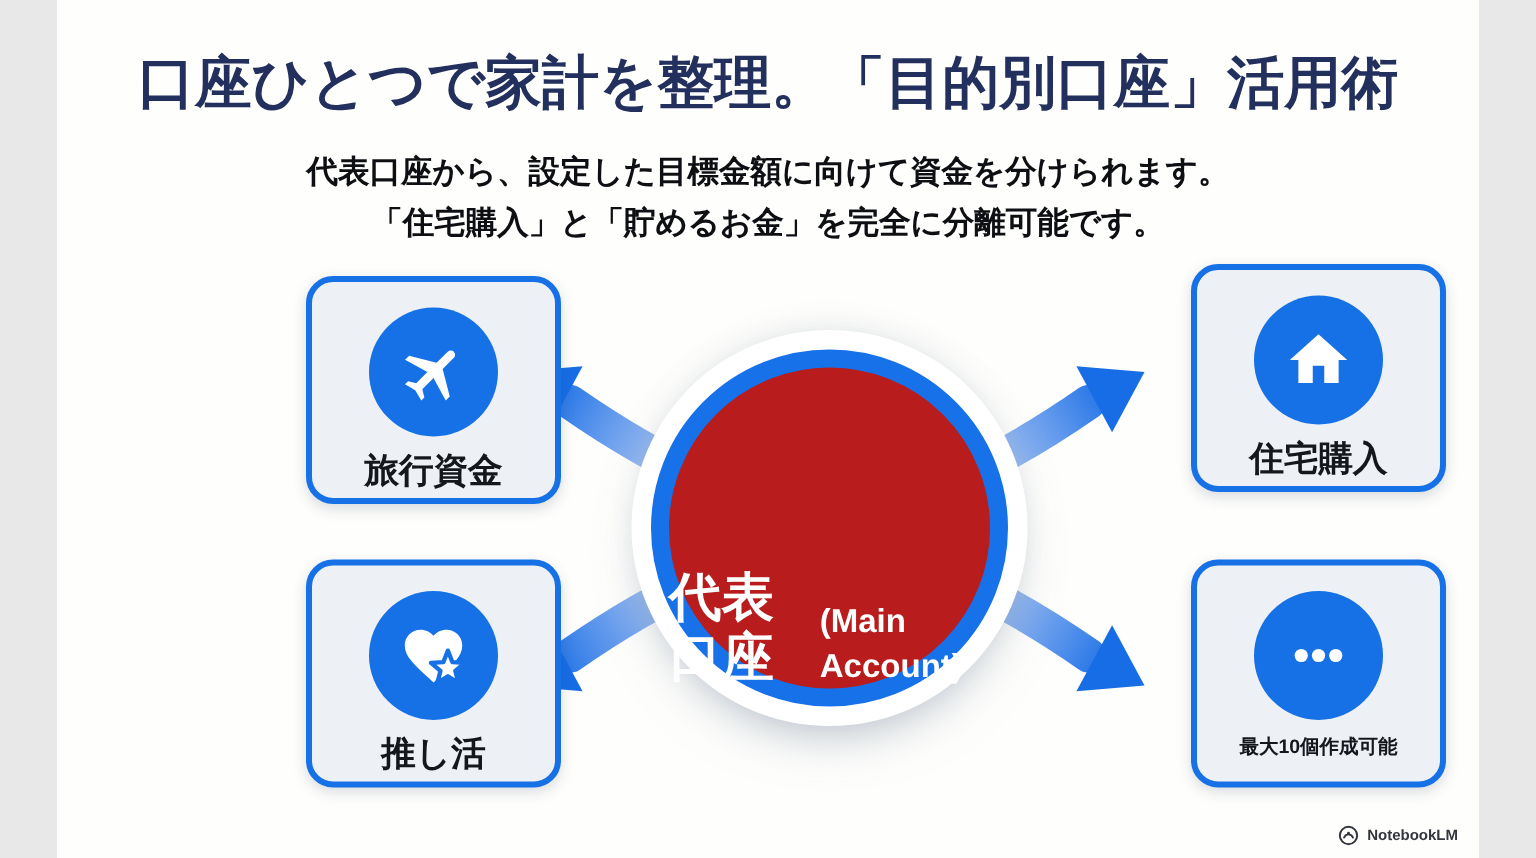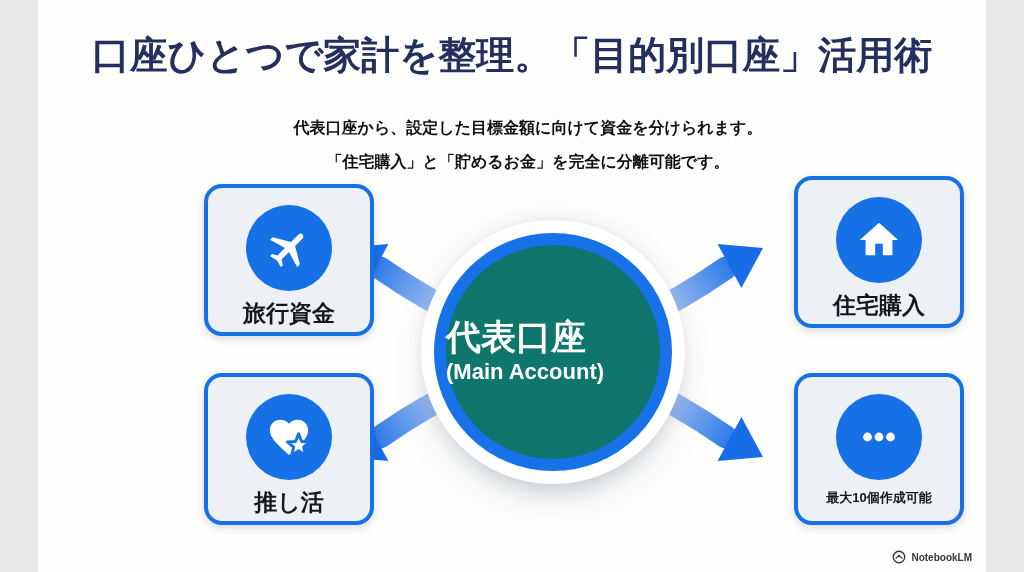--- a/index.html
+++ b/index.html
@@ -7,31 +7,30 @@
     position:relative;width:948px;height:572px;background:#fefefc;
     overflow:hidden;font-family:"Liberation Sans","DejaVu Sans",sans-serif;
     margin:0 auto;
   }
   .title{
     position:absolute;top:30px;left:0;width:100%;margin:0;
     text-align:center;font-size:38px;font-weight:bold;color:#232f5c;
     letter-spacing:0px;
   }
   .subtitle{
-    position:absolute;top:98px;left:16px;width:100%;
-    text-align:center;font-size:16px;font-weight:bold;color:#0d0f13;
+    position:absolute;top:98px;left:0;width:100%;
+    text-align:center;font-size:21px;font-weight:bold;color:#0d0f13;
     line-height:34px;
-    margin-top:13px;
   }
   .arrows{position:absolute;left:0;top:0;z-index:1;}
   .hub{
     position:absolute;left:396px;top:233px;width:214px;height:214px;
-    background:#0f766e;border:12px solid #1771e8;border-radius:50%;
+    background:#b91c1c;border:12px solid #1771e8;border-radius:50%;
     box-shadow:0 0 0 13px #ffffff,0 16px 34px rgba(110,125,150,.55),0 -8px 24px rgba(110,125,150,.30);
-    z-index:2;display:flex;flex-direction:column;align-items:flex-start;justify-content:center;
+    z-index:2;display:flex;flex-direction:row;align-items:flex-end;justify-content:center;
   }
   .hub-label{color:#ffffff;font-size:35px;font-weight:bold;line-height:40px;}
   .hub-sublabel{color:#ffffff;font-size:22px;font-weight:bold;line-height:30px;}
   .node{
     position:absolute;width:162px;height:144px;background:#edf0f4;
     border:4px solid #1671e6;border-radius:18px;
     box-shadow:0 3px 9px rgba(40,60,90,.18);
     display:flex;flex-direction:column;align-items:center;z-index:2;margin-left:28px;
   }
   .node.tl{left:138px;top:184px;}

